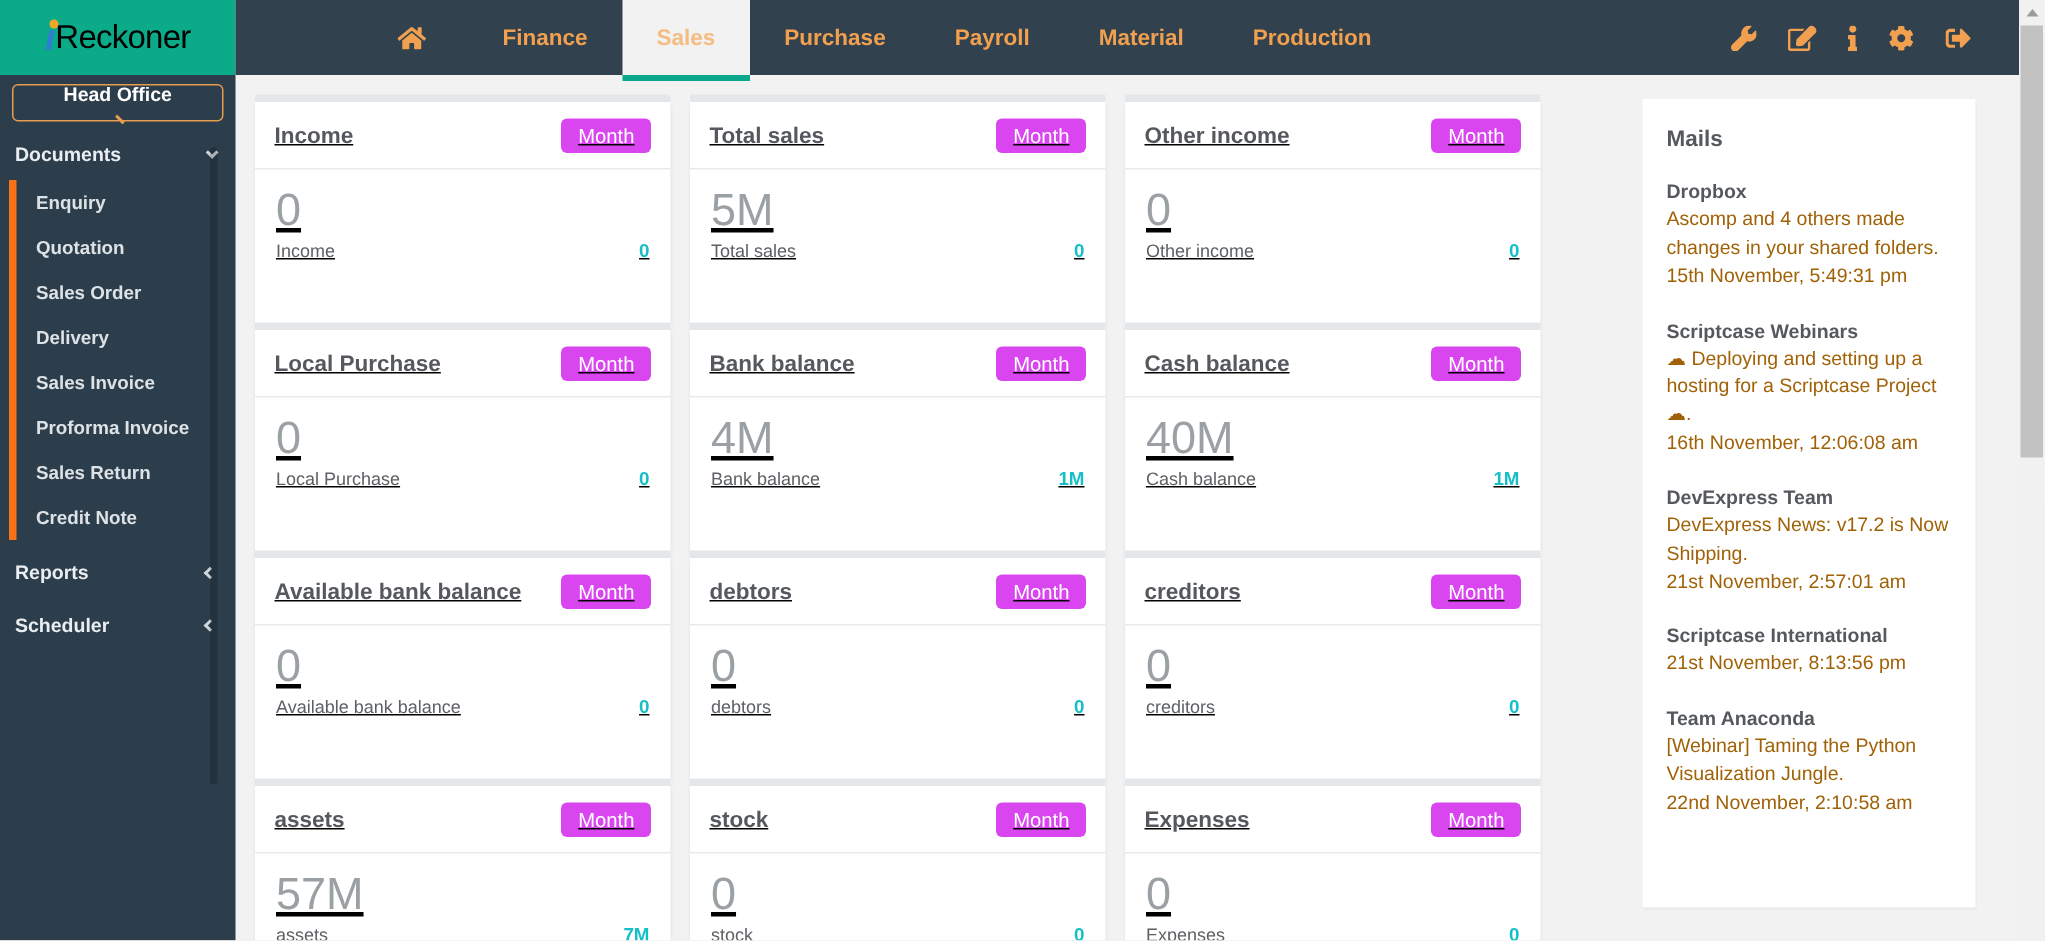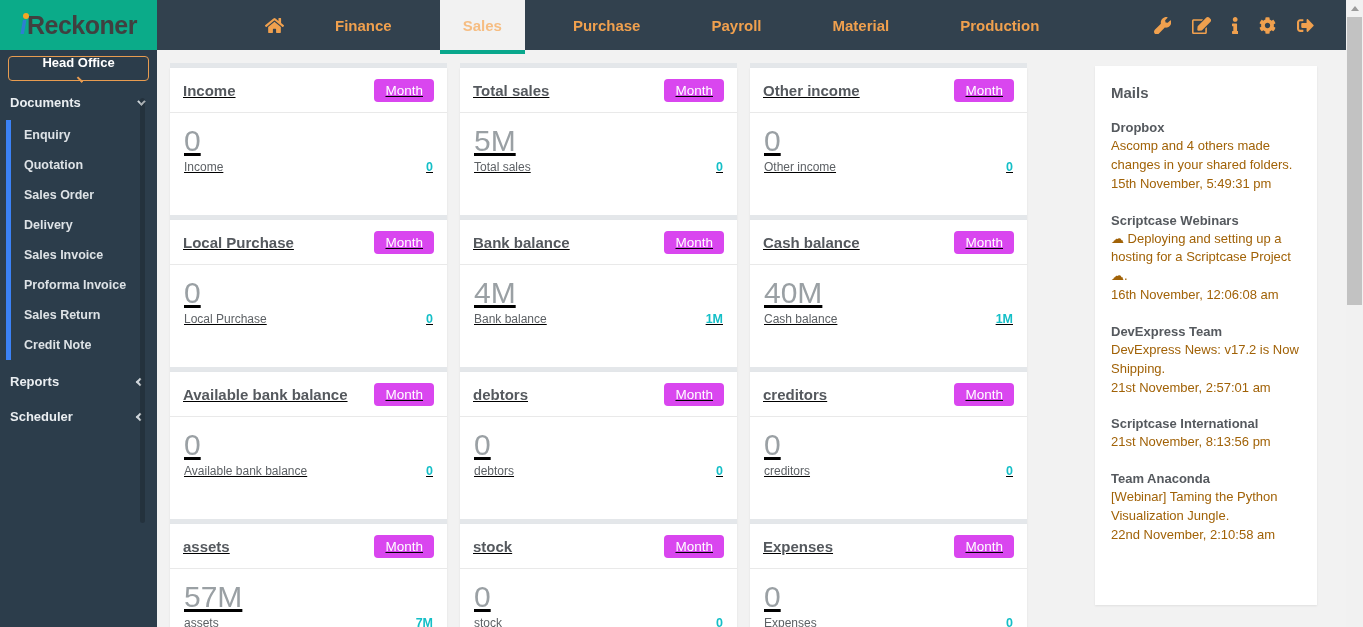--- a/index.html
+++ b/index.html
@@ -7,29 +7,29 @@
   body { font-family: "Liberation Sans", "DejaVu Sans", sans-serif; background:#f2f2f2; }
 
   .app { position:relative; width:1363px; height:627px; overflow:hidden; background:#f2f2f2; }
 
   
   .logo { position:absolute; left:0; top:0; width:157px; height:50px; background:#0bab89;
           display:flex; align-items:center; justify-content:center; cursor:pointer; }
   .logo-i { color:#2e7fd1; font-size:25px; font-weight:700; font-style:italic; position:relative; }
   .logo-i::before { content:''; position:absolute; top:2px; left:3px; width:6px; height:6px;
           border-radius:50%; background:#f5a623; }
-  .logo-rest { color:#404040; font-size:25px; font-weight:700; letter-spacing:-0.5px; }
+  .logo-rest { color:#000000; font-size:22px; font-weight:400; letter-spacing:-0.5px; }
 
   
   .navbar { position:absolute; left:157px; top:0; right:17px; height:50px; background:#32414e;
             display:flex; align-items:stretch; justify-content:space-between; }
   .nav-left { display:flex; align-items:stretch; padding-left:80px; }
   .nav-home { display:flex; align-items:center; padding:0 28px; cursor:pointer; }
   .nav-home svg { width:19px; height:19px; fill:#f0a04e; }
-  .nav-items { display:flex; align-items:stretch;gap:25px; }
+  .nav-items { display:flex; align-items:stretch; }
   .nav-tab { display:flex; align-items:center; padding:0 23px; color:#f0a04e; font-size:15px;
              font-weight:700; cursor:pointer; position:relative; }
   .nav-tab.active { background:#f2f2f2; color:#f6bd82; }
   .nav-tab.active::after { content:''; position:absolute; left:0; right:0; bottom:-4px; height:4px;
              background:#09a78c; }
   .nav-icons { display:flex; align-items:center; gap:21px; padding-right:32px; }
   .nav-icon { cursor:pointer; display:flex; align-items:center; }
   .nav-icon svg { height:17px; fill:#f0a04e; }
 
   
@@ -38,21 +38,21 @@
             margin:6px 8px 4px; width:141px; height:25px; background:transparent;
             border:1px solid #e89c50; border-radius:4px; color:#ffffff; font-weight:700;
             font-size:13px; cursor:pointer; font-family:inherit;flex-direction:column; }
   .side-section { display:flex; align-items:center; justify-content:space-between;
             padding:10px 14px 10px 10px; color:#eaeef1; font-weight:700; font-size:13px; cursor:pointer; }
   .chev { display:inline-block; width:7px; height:7px; border-style:solid; border-width:0 2px 2px 0; }
   .chev-down { transform:rotate(45deg) translateY(-2px); }
   .chev-left { transform:rotate(135deg); }
   .chev.orange { border-color:#e89c50; }
   .chev.white  { border-color:#cfd6db; width:6px; height:6px; }
-  .submenu { list-style:none; margin:0 0 4px 6px; border-left:5px solid #3b82f6; }
+  .submenu { list-style:none; margin:0 0 4px 6px; border-left:5px solid #f97316; }
   .submenu li { padding:8px 0 8px 13px; color:#dde2e6; font-weight:700; font-size:12.5px; cursor:pointer; }
   .side-scrollbar { position:absolute; right:12px; top:48px; width:5px; height:425px;
             background:rgba(0,0,0,0.18); border-radius:3px; }
 
   
   .cards { position:absolute; left:170px; top:63px; width:857px;
            display:grid; grid-template-columns:repeat(3,277px); column-gap:13px; row-gap:23px; }
   .card-wrap { height:129px; }
   .card-wrap::before { content:''; display:block; height:5px; background:#e4e7ea; }
   .card { height:152px; background:#ffffff; box-shadow:0 1px 2px rgba(0,0,0,0.08);text-decoration:underline; }

